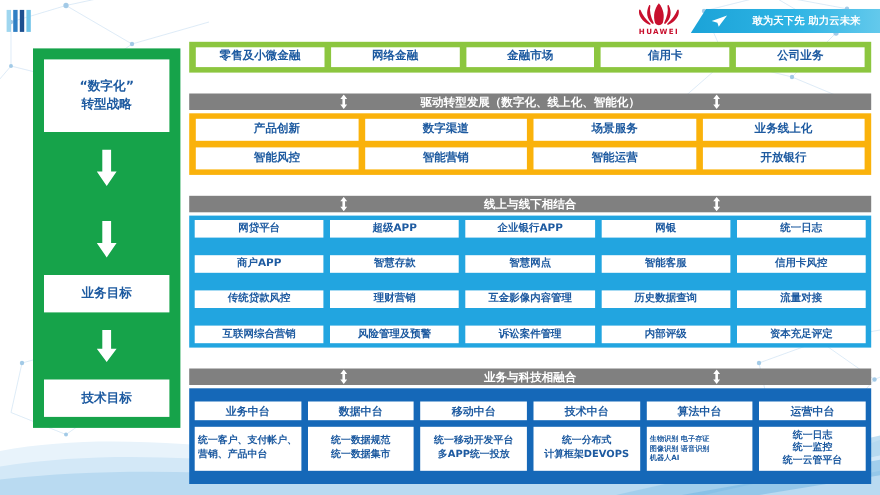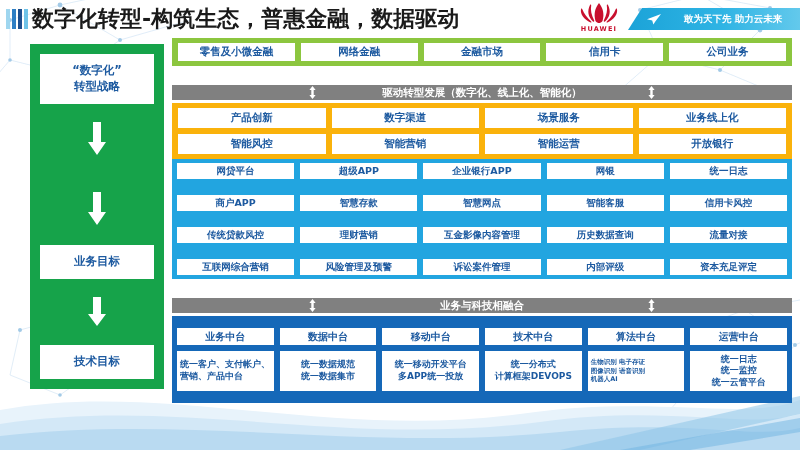--- a/index.html
+++ b/index.html
@@ -47,21 +47,21 @@
     position:absolute; left:30px; top:6px; width:134px; height:345px;
     background:#16a34a; padding:10px 10px;
     display:flex; flex-direction:column; align-items:center;
   }
   .strat-box {
     width:100%; background:#ffffff; color:#1d5aa0;
     font-size:11.5px; font-weight:bold; text-align:center;
     display:flex; flex-direction:column; justify-content:center; align-items:center;
     line-height:1.35;
   }
-  .strat-box.tall { height:50px; }
+  .strat-box.tall { height:66px; }
   .strat-box.short { height:34px; }
   .arrow-down { flex:1 1 auto; display:flex; align-items:center; justify-content:center; }
   .arrow-down svg { display:block; }
 
   
   .content { position:absolute; left:172px; top:0px; width:620px; height:362px; }
 
   .band { border:0; }
 
   
@@ -167,21 +167,20 @@
   <path d="M620 80 L800 48 L800 62 L690 80 Z" fill="#6fb4e2" opacity="0.5"></path>
 </svg>
 
 <div class="header">
   <div class="title-deco">
     <i></i>
       <i></i>
       <i></i>
       <i></i>
   </div>
-  <div class="page-title">数字化转型-构筑生态，普惠金融，数据驱动</div>
 
   <div class="huawei-logo">
     <svg class="huawei-mark" viewBox="0 0 42 22">
       <g fill="#c8102e">
         <path d="M21 1 C17 6, 15.5 12, 17.5 19 C18.5 20.5, 20 21, 21 21 C22 21, 23.5 20.5, 24.5 19 C26.5 12, 25 6, 21 1 Z"></path>
         <path d="M12 3 C9 9, 10 15, 15 19.5 C16 20, 16.5 19.4, 16.2 18.6 C13.5 13, 12.3 8, 13.2 3.4 C13.3 2.6, 12.5 2.3, 12 3 Z"></path>
         <path d="M30 3 C33 9, 32 15, 27 19.5 C26 20, 25.5 19.4, 25.8 18.6 C28.5 13, 29.7 8, 28.8 3.4 C28.7 2.6, 29.5 2.3, 30 3 Z"></path>
         <path d="M3 7 C2 12, 6 17.5, 12.5 20.5 C13.4 20.8, 13.8 20, 13.2 19.4 C9 15.5, 6 11.5, 4.3 7.2 C4 6.4, 3.2 6.3, 3 7 Z"></path>
         <path d="M39 7 C40 12, 36 17.5, 29.5 20.5 C28.6 20.8, 28.2 20, 28.8 19.4 C33 15.5, 36 11.5, 37.7 7.2 C38 6.4, 38.8 6.3, 39 7 Z"></path>
       </g>
@@ -257,20 +256,29 @@
         <div class="cell">业务线上化</div>
       </div>
       <div class="row">
         <div class="cell">智能风控</div>
         <div class="cell">智能营销</div>
         <div class="cell">智能运营</div>
         <div class="cell">开放银行</div>
       </div>
     </div>
 
+    <div class="connector">
+      <svg class="updown left" viewBox="0 0 9 13">
+        <path d="M4.5 0 L7.6 4 H5.7 V9 H7.6 L4.5 13 L1.4 9 H3.3 V4 H1.4 Z" fill="#ffffff"></path>
+      </svg>
+      <span class="label">线上与线下相结合</span>
+      <svg class="updown right" viewBox="0 0 9 13">
+        <path d="M4.5 0 L7.6 4 H5.7 V9 H7.6 L4.5 13 L1.4 9 H3.3 V4 H1.4 Z" fill="#ffffff"></path>
+      </svg>
+    </div>
 
     <div class="band blue-band">
       <div class="row">
         <div class="cell">网贷平台</div>
         <div class="cell">超级APP</div>
         <div class="cell">企业银行APP</div>
         <div class="cell">网银</div>
         <div class="cell">统一日志</div>
       </div>
       <div class="row">

